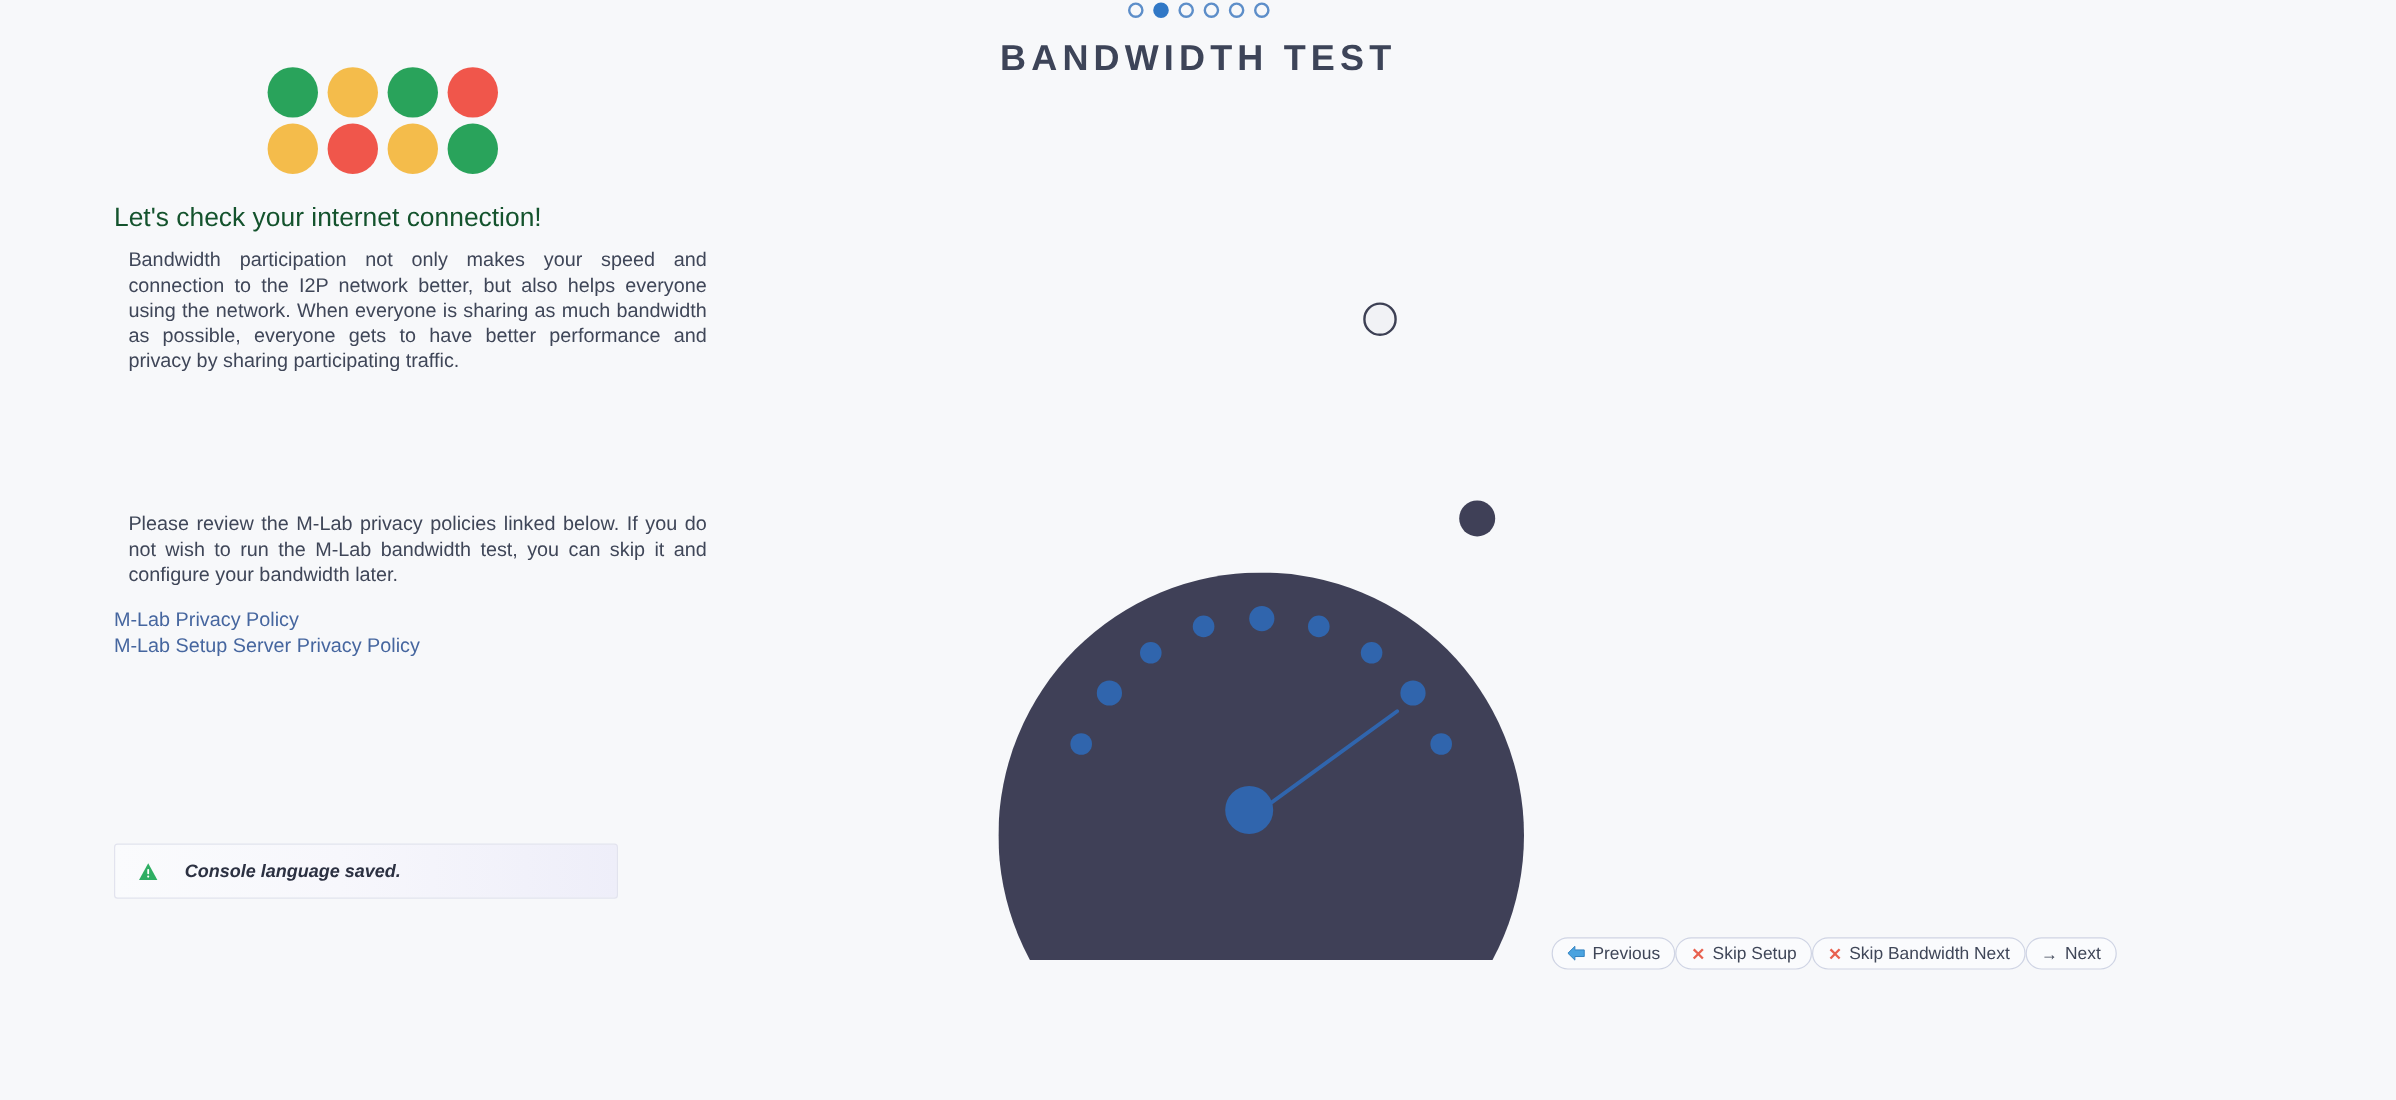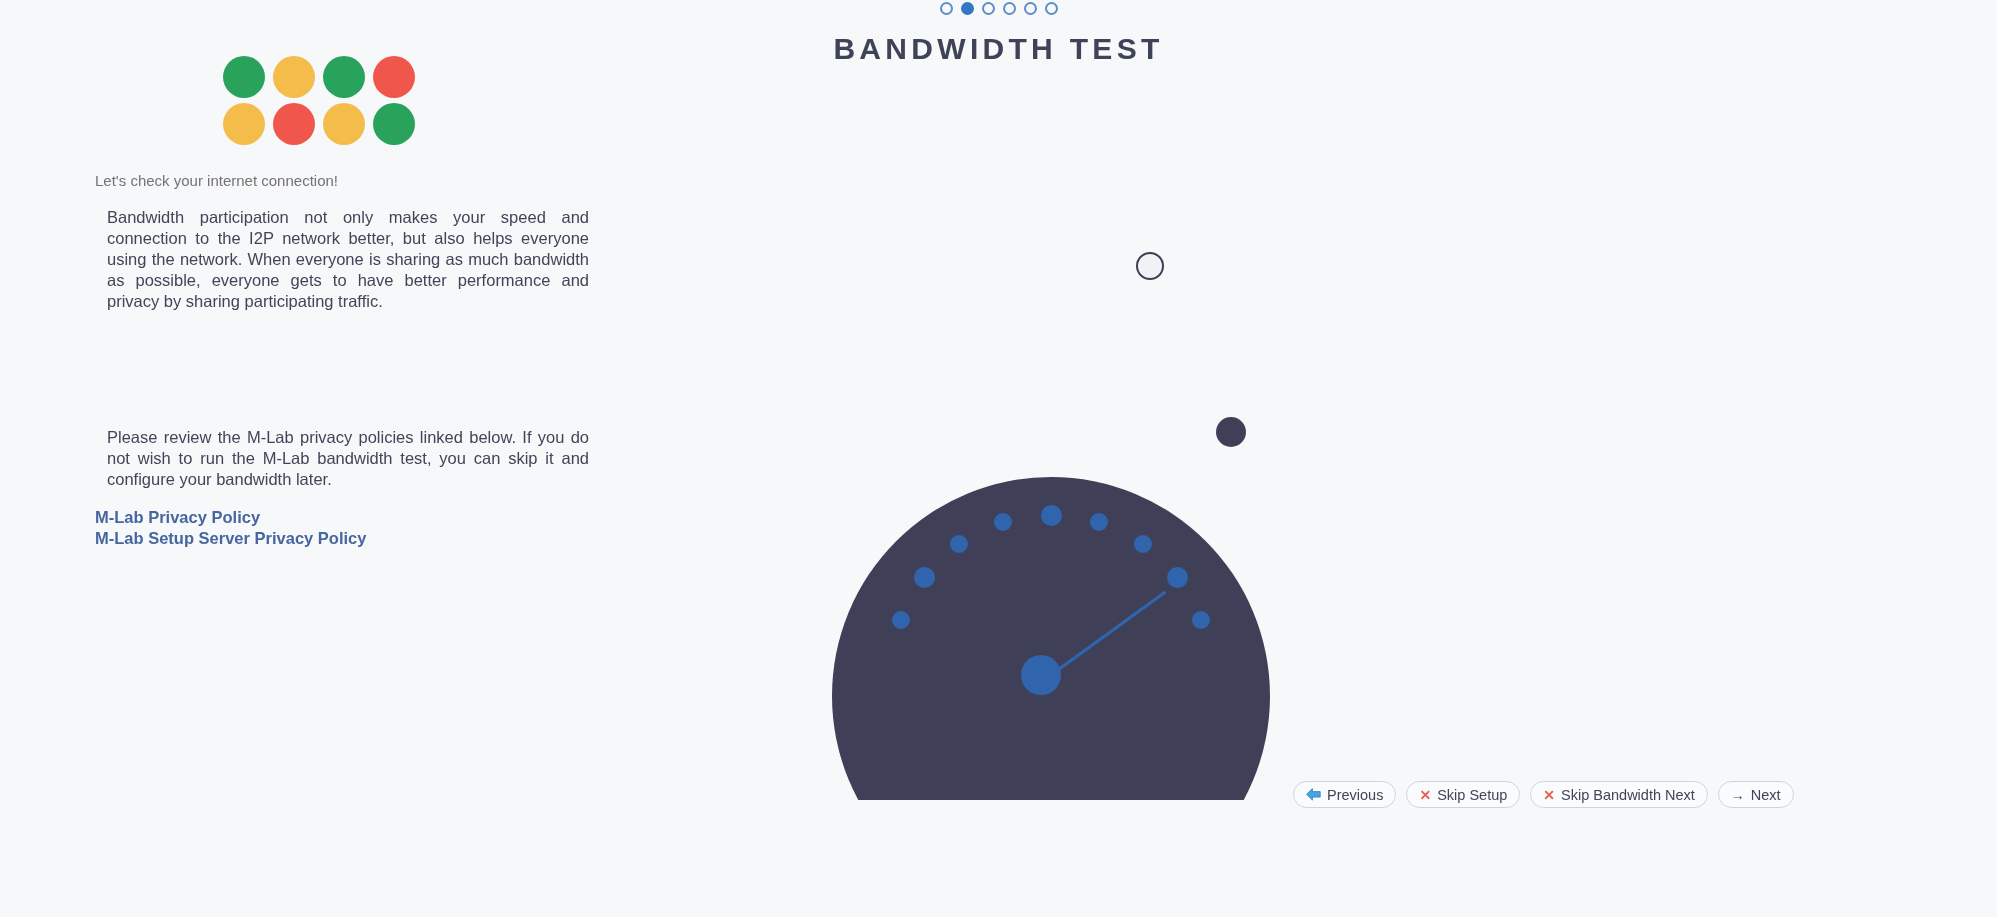--- a/index.html
+++ b/index.html
@@ -55,44 +55,44 @@
     width: 42px;
     height: 42px;
     border-radius: 50%;
   }
 
   #intro-lead {
     position: absolute;
     left: 95px;
     top: 170px;
     width: 482px;
-    font-size: 15px;
+    font-size: 22px;
     line-height: 22px;
-    color: #737373;
+    color: #14532d;
   }
   .para {
     position: absolute;
     left: 95px;
     width: 482px;
     font-size: 16.5px;
     line-height: 21px;
     color: #3f4658;
     text-align: justify;
     margin-left: 12px;
   }
   #para-1 { top: 207px; }
   #para-2 { top: 327px; }
   #para-3 { top: 427px; }
 
   .policy-link {
     position: absolute;
     left: 95px;
     width: 482px;
     font-size: 16.5px;
-    font-weight: 700;
+    font-weight: 400;
     color: #46669f;
     text-decoration: none;
     cursor: pointer;
     line-height: 21px;
   }
   #link-1 { top: 507px; }
   #link-2 { top: 528px; }
 
   #notification {
     position: absolute;
@@ -217,21 +217,20 @@
     border-radius: 50%;
     background: #3065ad;
   }
 
   
   #button-bar {
     position: absolute;
     left: 1293px;
     top: 781px;
     display: flex;
-    gap: 10px;
     align-items: flex-start;
   }
   .nav-button {
     display: inline-flex;
     align-items: center;
     gap: 6px;
     height: 27px;
     padding: 0 12px;
     box-sizing: border-box;
     background: #fafbfd;
@@ -265,20 +264,30 @@
       </div>
   </div>
 
   <div id="intro-lead">Let's check your internet connection!</div>
   <div class="para" id="para-1">Bandwidth participation not only makes your speed and connection to the I2P network better, but also helps everyone using the network. When everyone is sharing as much bandwidth as possible, everyone gets to have better performance and privacy by sharing participating traffic.</div>
   <div class="para" id="para-3">Please review the M-Lab privacy policies linked below. If you do not wish to run the M-Lab bandwidth test, you can skip it and configure your bandwidth later.</div>
 
   <a class="policy-link" id="link-1" href="#">M-Lab Privacy Policy</a>
   <a class="policy-link" id="link-2" href="#">M-Lab Setup Server Privacy Policy</a>
 
+  <div id="notification">
+    <span id="notification-icon">
+      <svg viewBox="0 0 20 20" width="17" height="17" aria-hidden="true">
+        <path d="M10 1.6 L19 18 L1 18 Z" fill="#2eae63"></path>
+        <rect x="9.1" y="7.2" width="1.8" height="5.2" rx="0.8" fill="#ffffff"></rect>
+        <circle cx="10" cy="14.7" r="1.05" fill="#ffffff"></circle>
+      </svg>
+    </span>
+    <span id="notification-text">Console language saved.</span>
+  </div>
 
 </div>
 
 <div id="steps">
     <div class="step-dot"></div>
     <div class="step-dot active"></div>
     <div class="step-dot"></div>
     <div class="step-dot"></div>
     <div class="step-dot"></div>
     <div class="step-dot"></div>

